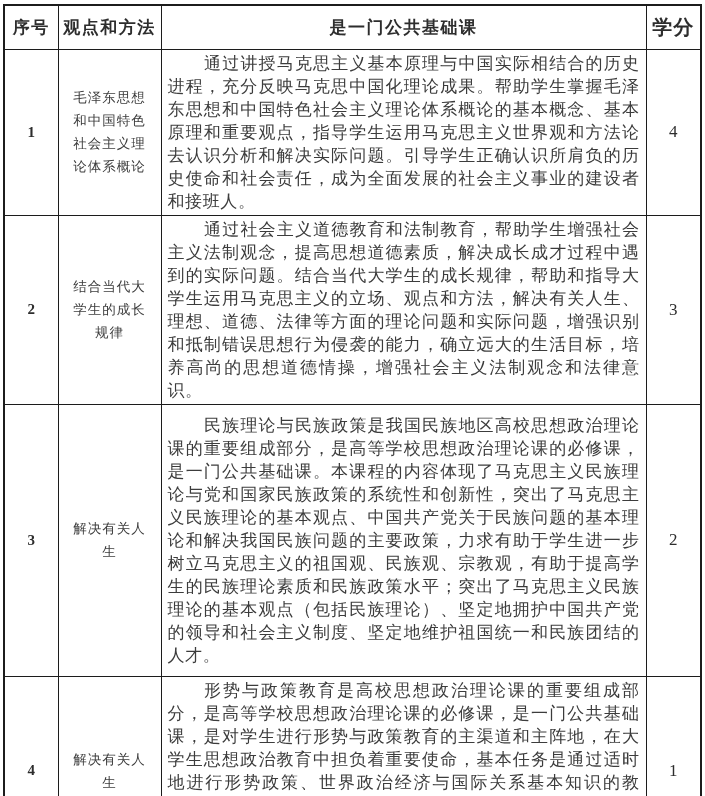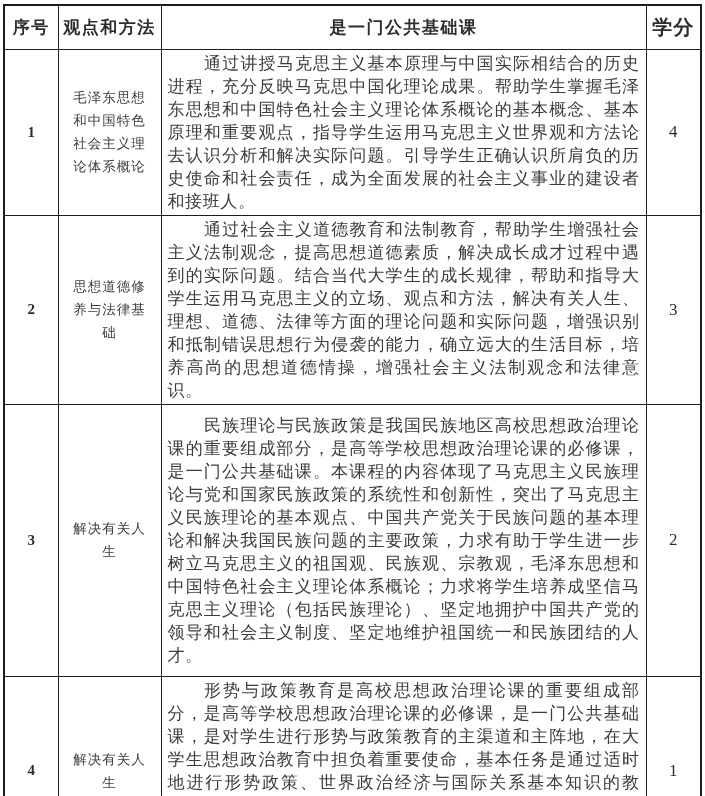--- a/index.html
+++ b/index.html
@@ -114,34 +114,34 @@
           <div class="course-inner">毛泽东思想和中国特色社会主义理论体系概论</div>
         </td>
         <td class="content-cell">
           <p>通过讲授马克思主义基本原理与中国实际相结合的历史进程，充分反映马克思中国化理论成果。帮助学生掌握毛泽东思想和中国特色社会主义理论体系概论的基本概念、基本原理和重要观点，指导学生运用马克思主义世界观和方法论去认识分析和解决实际问题。引导学生正确认识所肩负的历史使命和社会责任，成为全面发展的社会主义事业的建设者和接班人。</p>
         </td>
         <td class="credits-cell">4</td>
       </tr>
       <tr class="r2">
         <td class="no-cell">2</td>
         <td class="course-cell">
-          <div class="course-inner">思想道德修养与法律基础</div>
+          <div class="course-inner">结合当代大学生的成长规律</div>
         </td>
         <td class="content-cell">
           <p>通过社会主义道德教育和法制教育，帮助学生增强社会主义法制观念，提高思想道德素质，解决成长成才过程中遇到的实际问题。结合当代大学生的成长规律，帮助和指导大学生运用马克思主义的立场、观点和方法，解决有关人生、理想、道德、法律等方面的理论问题和实际问题，增强识别和抵制错误思想行为侵袭的能力，确立远大的生活目标，培养高尚的思想道德情操，增强社会主义法制观念和法律意识。</p>
         </td>
         <td class="credits-cell">3</td>
       </tr>
       <tr class="r3">
         <td class="no-cell">3</td>
         <td class="course-cell">
           <div class="course-inner">解决有关人生</div>
         </td>
         <td class="content-cell">
-          <p>民族理论与民族政策是我国民族地区高校思想政治理论课的重要组成部分，是高等学校思想政治理论课的必修课，是一门公共基础课。本课程的内容体现了马克思主义民族理论与党和国家民族政策的系统性和创新性，突出了马克思主义民族理论的基本观点、中国共产党关于民族问题的基本理论和解决我国民族问题的主要政策，力求有助于学生进一步树立马克思主义的祖国观、民族观、宗教观，毛泽东思想和中国特色社会主义理论体系概论；力求将学生培养成坚信马克思主义理论（包括民族理论）、坚定地拥护中国共产党的领导和社会主义制度、坚定地维护祖国统一和民族团结的人才。</p>
+          <p>民族理论与民族政策是我国民族地区高校思想政治理论课的重要组成部分，是高等学校思想政治理论课的必修课，是一门公共基础课。本课程的内容体现了马克思主义民族理论与党和国家民族政策的系统性和创新性，突出了马克思主义民族理论的基本观点、中国共产党关于民族问题的基本理论和解决我国民族问题的主要政策，力求有助于学生进一步树立马克思主义的祖国观、民族观、宗教观，有助于提高学生的民族理论素质和民族政策水平；突出了马克思主义民族理论的基本观点（包括民族理论）、坚定地拥护中国共产党的领导和社会主义制度、坚定地维护祖国统一和民族团结的人才。</p>
         </td>
         <td class="credits-cell">2</td>
       </tr>
       <tr class="r4">
         <td class="no-cell">4</td>
         <td class="course-cell">
           <div class="course-inner">解决有关人生</div>
         </td>
         <td class="content-cell">
           <p>形势与政策教育是高校思想政治理论课的重要组成部分，是高等学校思想政治理论课的必修课，是一门公共基础课，是对学生进行形势与政策教育的主渠道和主阵地，在大学生思想政治教育中担负着重要使命，基本任务是通过适时地进行形势政策、世界政治经济与国际关系基本知识的教育，帮助学生开阔视野，及时了解和正确对待国内外重大时事，使大学生在改革开放的环境下有坚定的立场、有较强的分析能力和适应能力。</p>

